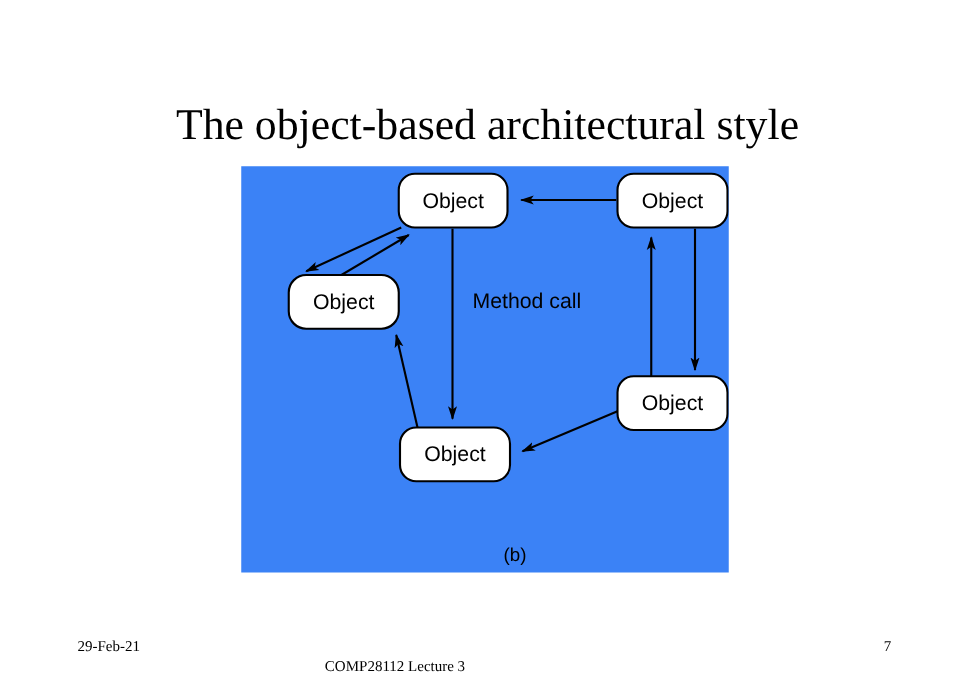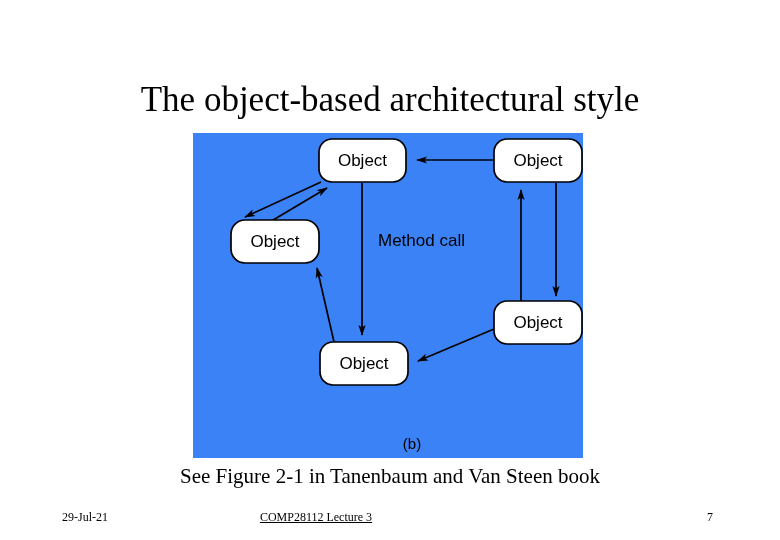--- a/index.html
+++ b/index.html
@@ -98,21 +98,21 @@
     height: 20px;
   }
   .footer-text {
     position: absolute;
     font-family: "Liberation Serif", "DejaVu Serif", serif;
     font-size: 12px;
     color: #000000;
     white-space: nowrap;
   }
   #footer-date  { left: 62px;  top: 0; }
-  #footer-title { left: 0; top: 0; width: 632px; text-align: center; text-decoration: underline; }
+  #footer-title { left: 0; top: 16px; width: 632px; text-align: center; }
   #footer-page  { left: 700px; top: 0; width: 20px; text-align: center; }
 </style>
 </head>
 <body>
 
 <div id="slide">
 
   <h1 id="slide-title">The object-based architectural style</h1>
 
   <div id="figure-region">
@@ -163,21 +163,20 @@
         <rect class="node-box" x="301" y="168" width="88" height="43" rx="13" ry="13"></rect>
         <text class="node-label" x="345" y="195" text-anchor="middle">Object</text>
       </g>
 
       <text class="edge-label" x="185" y="113">Method call</text>
 
       <text class="sub-label" x="219" y="316" text-anchor="middle">(b)</text>
     </svg>
   </div>
 
-  <div id="caption">See Figure 2-1 in Tanenbaum and Van Steen book</div>
 
   <div id="footer">
-    <div class="footer-text" id="footer-date">29-Jul-21</div>
+    <div class="footer-text" id="footer-date">29-Feb-21</div>
     <div class="footer-text" id="footer-title">COMP28112 Lecture 3</div>
     <div class="footer-text" id="footer-page">7</div>
   </div>
 
 </div>
 
 </body></html>

